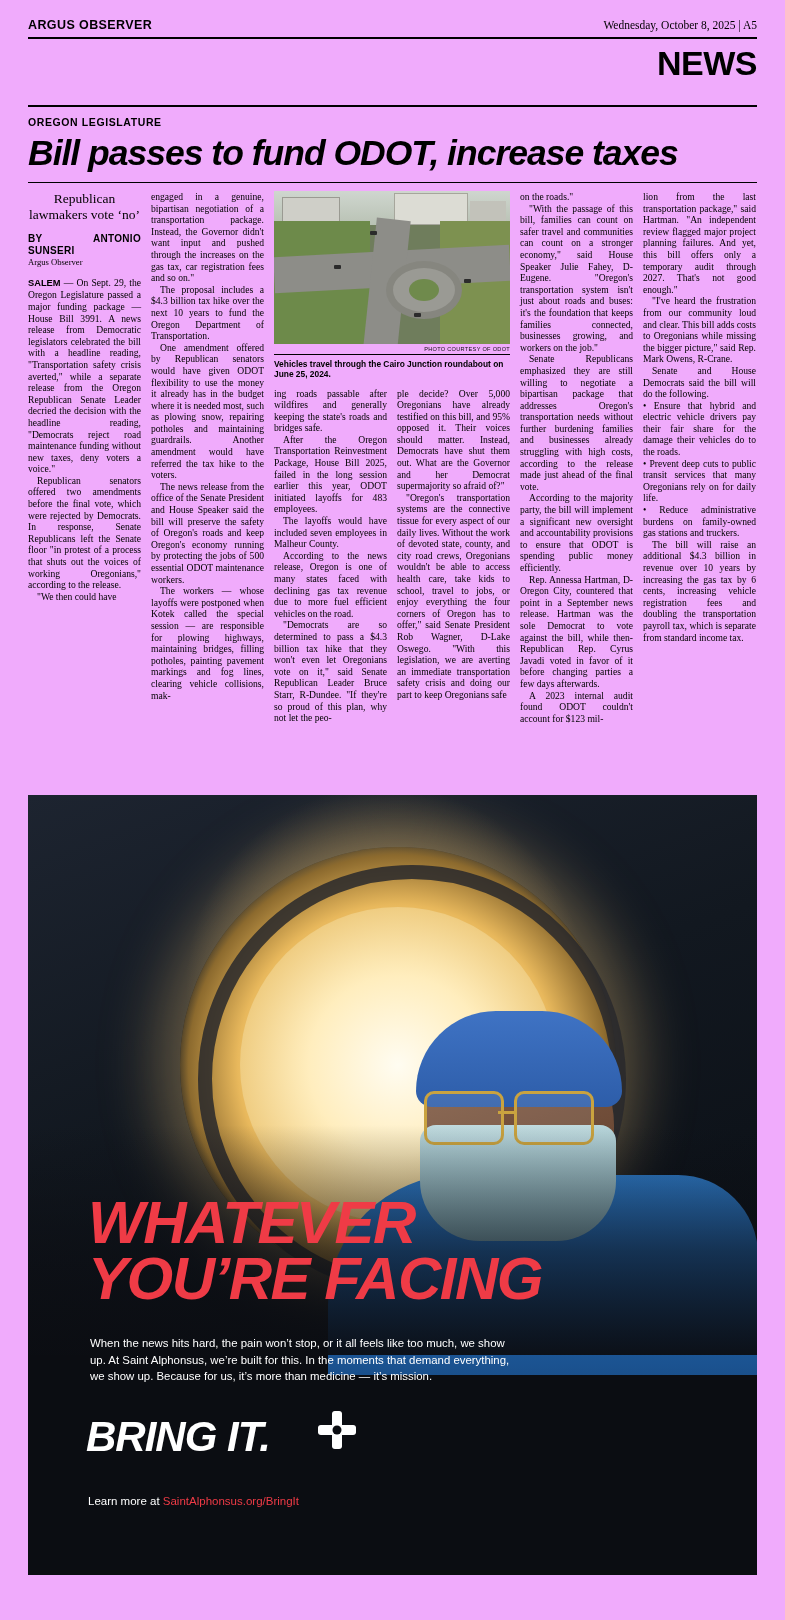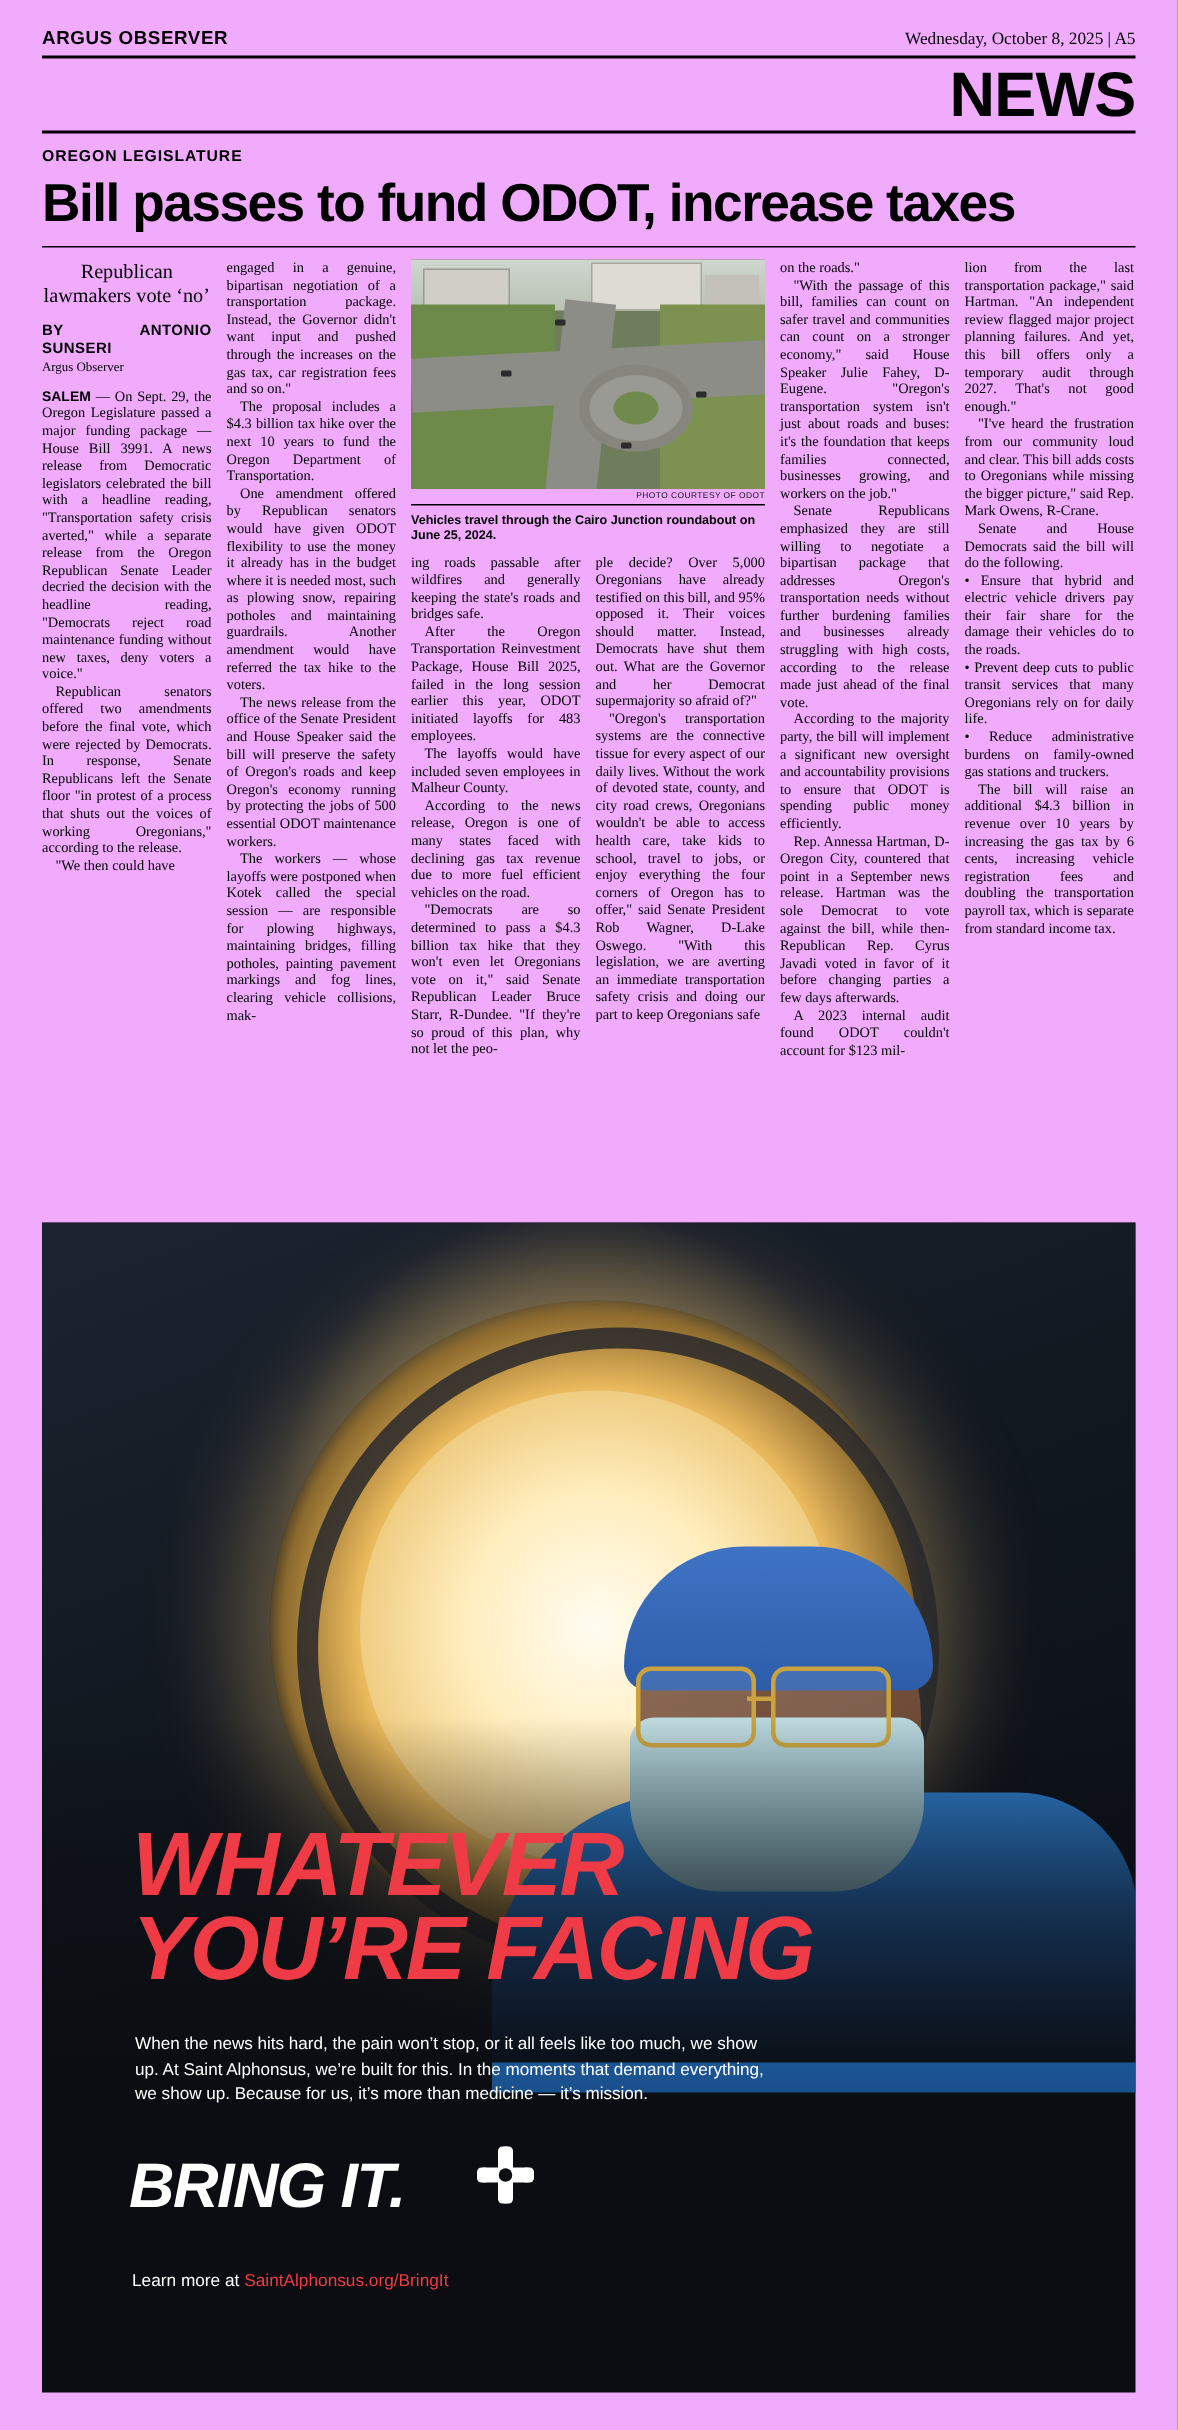--- a/index.html
+++ b/index.html
@@ -38,43 +38,44 @@
     letter-spacing: .4px;
   }
   .masthead-right {
     font-family: "Liberation Serif", serif;
     font-size: 11.5px;
   }
   .newshead {
     text-align: right;
     font-family: "Liberation Sans", sans-serif;
     font-weight: bold;
-    font-size: 42px;
+    font-size: 34px;
     line-height: 44px;
     letter-spacing: -0.5px;
     margin-top: 2px;
     border-bottom: 2px solid #000;
-    padding-bottom: 2px;
+    padding-bottom: 20px;
   }
   .kicker {
     font-family: "Liberation Sans", sans-serif;
     font-weight: bold;
     font-size: 10.5px;
     letter-spacing: .6px;
     margin-top: 9px;
   }
   .headline {
     font-family: "Liberation Sans", sans-serif;
     font-weight: bold;
     font-size: 35.5px;
     line-height: 38px;
     letter-spacing: -1px;
     margin-top: 6px;
     border-bottom: 1.5px solid #000;
     padding-bottom: 10px;
+    font-style: italic;
   }
 
   
   .article {
     display: flex;
     gap: 10px;
     margin-top: 8px;
   }
   .col {
     width: 113px;
@@ -172,21 +173,21 @@
   .photo-sub {
     display: flex;
     gap: 10px;
   }
   .photo-sub .col { width: 113px; }
 
   
   .ad {
     position: absolute;
     left: 28px;
-    top: 815px;
+    top: 795px;
     width: 729px;
     height: 780px;
     background: #0b0d12;
     overflow: hidden;
   }
   .ad-photo {
     position: absolute; left:0; top:0; width:729px; height:560px;
     background:
       radial-gradient(circle at 49% 34%, rgba(255,228,170,.95) 0%, rgba(255,214,130,.85) 17%, rgba(180,150,90,.25) 26%, rgba(0,0,0,0) 38%),
       linear-gradient(160deg,#1d2430 0%, #121820 45%, #0a0e14 100%);

